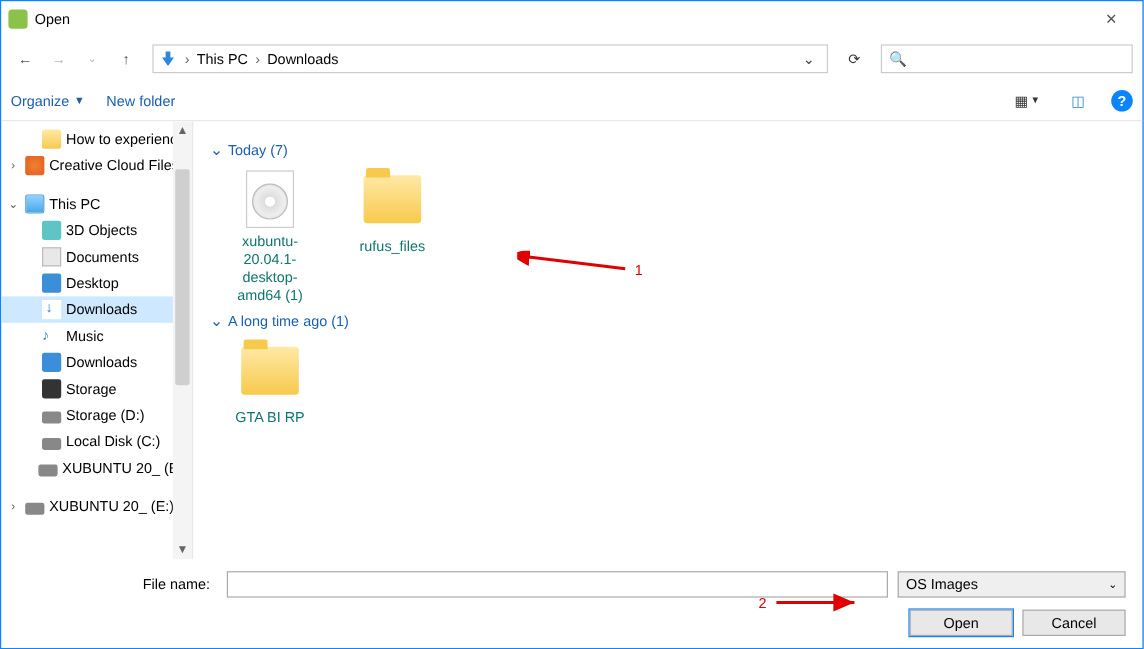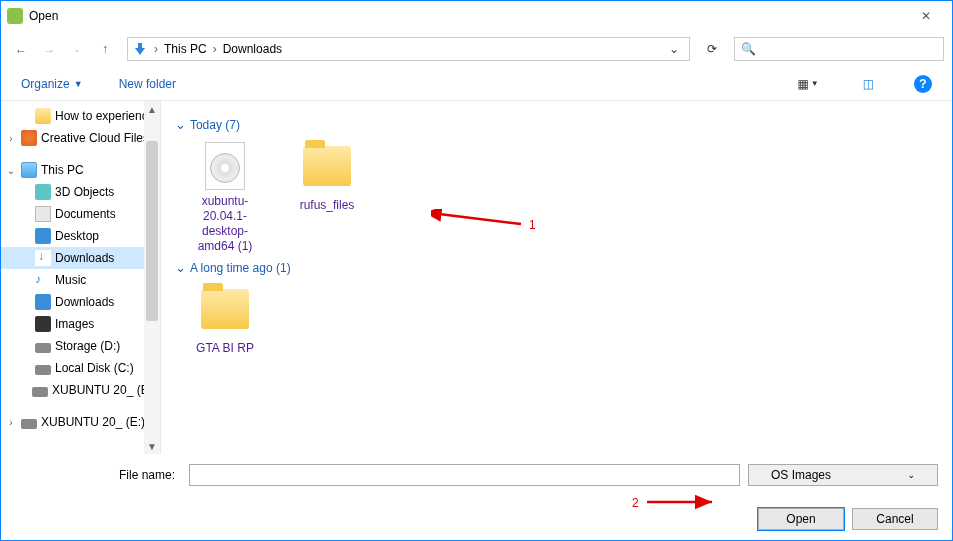--- a/index.html
+++ b/index.html
@@ -15,45 +15,45 @@
 .breadcrumb { flex: 1; height: 24px; border: 1px solid #ccc; display:flex; align-items:center; padding: 0 4px; background:#fff; margin: 0 6px; }
 .breadcrumb .pc-icon { width:16px; height:16px; margin-right:4px; }
 .breadcrumb .seg { padding: 0 4px; cursor:pointer; }
 .breadcrumb .chev { color:#666; padding:0 2px; }
 .breadcrumb .drop-chev { margin-left:auto; color:#444; padding:0 6px; cursor:pointer;}
 .refresh { width:24px; height:24px; display:flex;align-items:center;justify-content:center; color:#333; cursor:pointer; margin-right:6px;}
 .search { width: 210px; height:24px; border:1px solid #ccc; display:flex; align-items:center; padding:0 6px; color:#888; }
 .search input { border:none; outline:none; flex:1; color:#333; }
 .search input::placeholder { color:#888; }
 .search .sicon { color:#666; }
-.toolbar { height: 34px; border-bottom:1px solid #e8e8e8; display:flex; align-items:center; padding:0 20px; gap:36px; }
+.toolbar { height: 34px; border-bottom:1px solid #e8e8e8; display:flex; align-items:center; padding:0 8px; gap:18px; }
 .toolbar .link { color:#1a5fb4; cursor:pointer; display:flex; align-items:center; gap:4px;}
 .toolbar .spacer { flex:1; }
 .toolbar .icon-btn { color:#333; cursor:pointer; padding:2px 4px; display:flex; align-items:center; gap:2px;}
 .toolbar .help { width:18px;height:18px;border-radius:50%;background:#0a84ff;color:#fff;display:flex;align-items:center;justify-content:center;font-weight:bold;}
 .body { flex:1; display:flex; overflow:hidden; }
 .tree { width:160px; border-right:1px solid #e8e8e8; overflow-y:auto; padding-top:4px;}
 .tree-item { display:flex; align-items:center; height:22px; padding:0 4px; gap:4px; cursor:pointer; white-space:nowrap; overflow:hidden;}
 .tree-item.selected { background:#cde8ff; }
 .tree-item .exp { width:12px; color:#666; font-size:10px; text-align:center; }
 .tree-item .ic { width:16px; height:16px; flex-shrink:0; }
 .tree-item.shift1 { padding-left: 4px; }
 .tree-item.shift2 { padding-left: 18px; }
 .content { flex:1; padding: 10px 14px; position:relative; overflow:auto;}
 .group-hdr { color:#1a5fb4; margin: 6px 0 10px; display:flex; align-items:center; gap:4px; cursor:pointer;}
 .group-hdr::before { content:"⌄"; color:#1a5fb4; font-size:13px;}
 .file-row { display:flex; gap:22px; flex-wrap:wrap; margin-left:10px;}
 .file-item { width:80px; text-align:center; cursor:pointer;}
 .file-item .thumb { width:48px; height:48px; margin:0 auto 4px; position:relative;}
-.file-item .label { font-size:12px; color:#4c1d95; word-break:break-word; line-height:1.25;}
+.file-item .label { font-size:12px; color:#0f766e; word-break:break-word; line-height:1.25;}
 .footer { border-top:0; padding:10px 14px 10px 10px; }
-.footer-row { display:flex; align-items:center; gap:8px; margin-bottom:22px;}
+.footer-row { display:flex; align-items:center; gap:8px; margin-bottom:10px;}
 .footer-row .fname-label { width:170px; text-align:right; padding-right:6px;}
 .footer-row .fname-input { flex:1; height:22px; border:1px solid #aaa; padding:0 4px; background:#fff; }
-.footer-row .filter { width:190px; height:22px; border:1px solid #aaa; background:#efefef; display:flex; align-items:center; padding:0 22px; justify-content:space-between; cursor:pointer;}
+.footer-row .filter { width:190px; height:22px; border:1px solid #aaa; background:#efefef; display:flex; align-items:center; padding:0 6px; justify-content:space-between; cursor:pointer;}
 .btn-row { display:flex; justify-content:flex-end; gap:8px; }
 .btn { width:86px; height:22px; border:1px solid #aaa; background:#e8e8e8; cursor:pointer; }
 .btn.primary { box-shadow: 0 0 0 1px #0a84ff; }
 
 .ic-folder { background: linear-gradient(#ffe9a6,#f7ca4d); border-radius:2px; }
 .ic-monitor { background: linear-gradient(#8fd3ff,#4aa8e8); border-radius:2px; border:1px solid #5a9bd6;}
 .ic-drive { background:#888; border-radius:2px; height:10px!important; margin-top:3px;}
 .ic-cloud { background: radial-gradient(#f08030,#e06020); border-radius:2px;}
 .ic-disc { width:46px;height:46px;border-radius:50%;background:radial-gradient(circle,#fff 20%,#ddd 22%,#eee 60%,#d0d0d0 100%);border:1px solid #bbb;}
 .ic-folder-big{width:48px;height:40px;margin-top:4px;background:linear-gradient(#ffe9a6,#f7ca4d);border-radius:3px;position:relative;}
@@ -161,21 +161,21 @@
           <span>Music</span>
         </div>
         <div class="tree-item shift2">
           <span class="exp"></span>
           <div class="ic" style="background:#3b8ed8;border-radius:2px;"></div>
           <span>Downloads</span>
         </div>
         <div class="tree-item shift2">
           <span class="exp"></span>
           <div class="ic" style="background:#333;border-radius:2px;"></div>
-          <span>Images</span>
+          <span>Storage</span>
         </div>
         <div class="tree-item shift2">
           <span class="exp"></span>
           <div class="ic ic-drive"></div>
           <span>Storage (D:)</span>
         </div>
         <div class="tree-item shift2">
           <span class="exp"></span>
           <div class="ic ic-drive"></div>
           <span>Local Disk (C:)</span>

